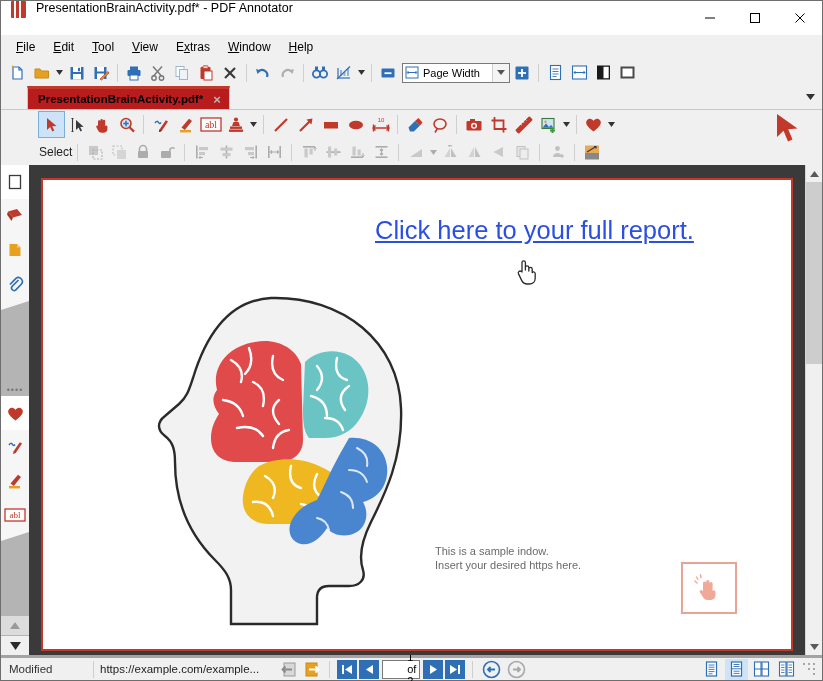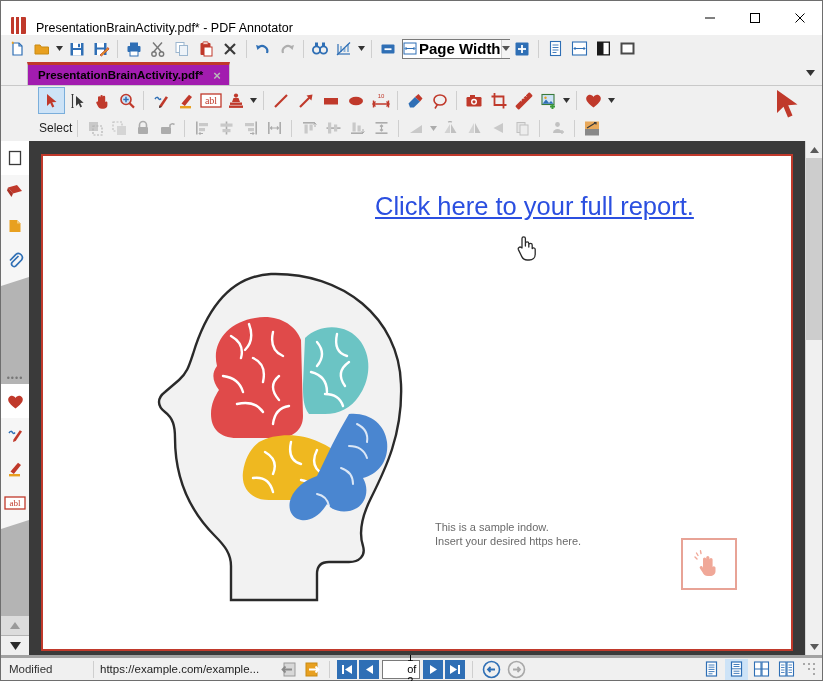--- a/index.html
+++ b/index.html
@@ -15,21 +15,21 @@
     position: relative;
     border: 1px solid #6e6e6e;
     background: #f0f0f0;
     display: flex; flex-direction: column;
   }
 
   
   .titlebar {
     height: 34px; flex: 0 0 34px;
     background: #ffffff;
-    display: flex; align-items: flex-end;
+    display: flex; align-items: flex-start;
     position: relative;
   }
   .title-icon {
     width: 18px; height: 18px; margin-left: 9px; margin-right: 8px;
     position: relative; flex: 0 0 18px;
   }
   .title-icon .bk {
     position: absolute; left: 1px; top: 0px; width: 15px; height: 17px;
     background: #c0392b; border-radius: 1px;
   }
@@ -87,39 +87,39 @@
     cursor: default;
   }
   .zoombox {
     display: flex; align-items: center;
     height: 20px; width: 108px;
     border: 1px solid #7a7a7a; background: #fff;
     margin-left: 2px;
   }
   .zoombox .zi { width: 18px; display:flex; align-items:center; justify-content:center; }
   .zoombox .zt {
-    font-size: 15px; color: #000; flex: 1; padding-left: 2px; white-space: nowrap; font-weight: bold;
+    font-size: 11px; color: #000; flex: 1; padding-left: 2px; white-space: nowrap;
   }
   .zoombox .zdrop {
     width: 17px; height: 18px; border-left: 1px solid #cfcfcf;
     display: flex; align-items: center; justify-content: center;
     background: #f4f4f4;
   }
 
   
   .tabbar {
     height: 24px; flex: 0 0 24px;
     background: #f0f0f0;
     display: flex; align-items: flex-end;
     position: relative;
     border-bottom: 1px solid #c9c9c9;
   }
   .doctab {
     height: 23px; margin-left: 26px;
-    background: #a21caf;
+    background: #b91c1c;
     border-top: 3px solid #c0392b;
     border-left: 1px solid #c9c9c9; border-right: 1px solid #c9c9c9;
     display: flex; align-items: center;
     padding: 0 8px 0 10px;
     font-size: 11.5px; font-weight: bold; color: #000;
     cursor: default;
   }
   .doctab .tabclose {
     margin-left: 10px; color: #b9b9b9; font-size: 13px;
   }
@@ -336,20 +336,29 @@
       </div>
       <div class="win-btn close">
         <svg width="12" height="12" viewBox="0 0 12 12">
             <line x1="1.5" y1="1.5" x2="10.5" y2="10.5" stroke="#000" stroke-width="1"></line>
             <line x1="10.5" y1="1.5" x2="1.5" y2="10.5" stroke="#000" stroke-width="1"></line>
           </svg>
       </div>
     </div>
   </div>
 
+  <div class="menubar">
+    <div class="menu-item"><u>F</u>ile</div>
+    <div class="menu-item"><u>E</u>dit</div>
+    <div class="menu-item"><u>T</u>ool</div>
+    <div class="menu-item"><u>V</u>iew</div>
+    <div class="menu-item">E<u>x</u>tras</div>
+    <div class="menu-item"><u>W</u>indow</div>
+    <div class="menu-item"><u>H</u>elp</div>
+  </div>
 
   <div class="maintoolbar">
 
     <div class="tb-btn">
       <svg width="18" height="18" viewBox="0 0 18 18">
         <path d="M4 3 h6 l3 3 v9 h-9 z" fill="#fff" stroke="#2f6fb5" stroke-width="1.2"></path>
         <path d="M10 3 v3 h3" fill="none" stroke="#2f6fb5" stroke-width="1.2"></path>
         <path d="M3 2 l1.5 1.5 M4.5 2 l-1.5 1.5" stroke="#e8a020" stroke-width="1.3"></path>
       </svg>
     </div>

